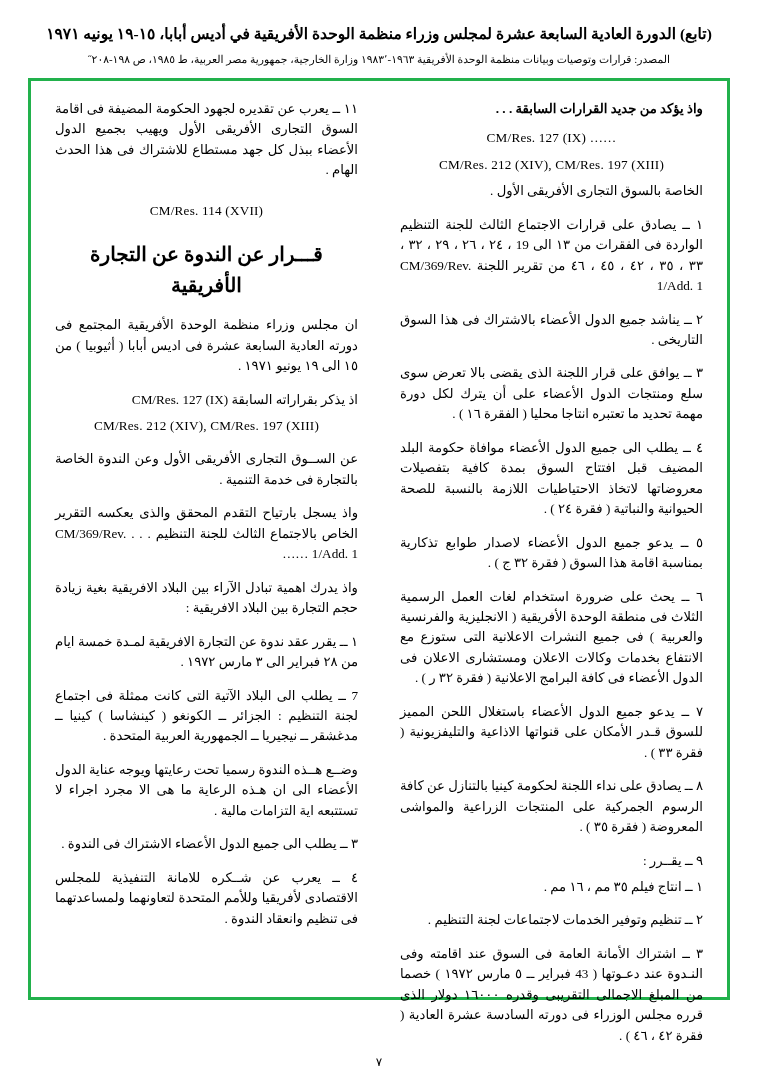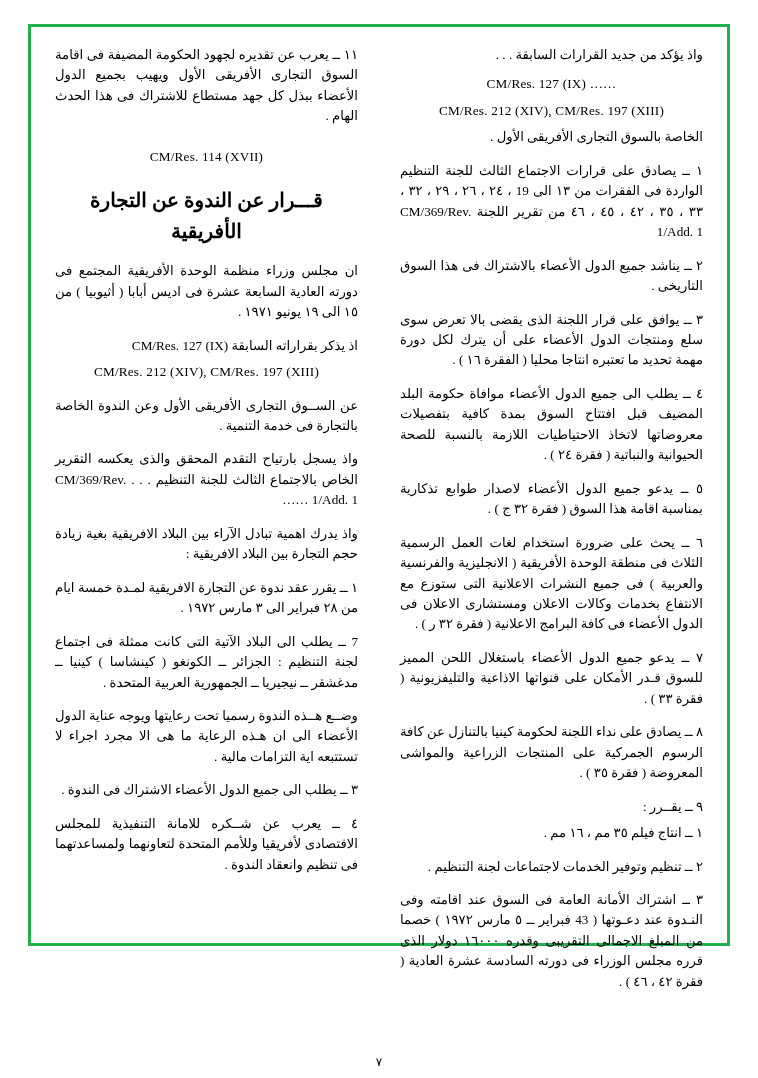--- a/index.html
+++ b/index.html
@@ -60,20 +60,21 @@
   .col p {
     margin: 0 0 13px 0;
     font-size: 13.2px;
     line-height: 1.55;
     text-align: justify;
     text-justify: inter-word;
     direction: rtl;
   }
   .col p.tight {
     margin-bottom: 9px;
+    font-weight: bold;
   }
   .col p.ref {
     text-align: center;
     direction: ltr;
     font-family: "Liberation Serif", serif;
     letter-spacing: 0.2px;
   }
   .col p.center-heading {
     text-align: center;
     font-weight: bold;
@@ -98,20 +99,24 @@
   .mixed {
     direction: rtl;
     unicode-bidi: plaintext;
   }
 </style>
 </head>
 <body>
 
 <div class="page">
 
+  <div class="header">
+    <div class="header-title">(تابع) الدورة العادية السابعة عشرة لمجلس وزراء منظمة الوحدة الأفريقية في أديس أبابا، ١٥-١٩ يونيه ١٩٧١</div>
+    <div class="header-source">المصدر: ‏قرارات وتوصيات وبيانات منظمة الوحدة الأفريقية ١٩٦٣-١٩٨٣٬ وزارة الخارجية، جمهورية مصر العربية، ط ١٩٨٥، ص ١٩٨-٢٠٨˝</div>
+  </div>
 
   <div class="frame">
     <div class="columns">
 
       <div class="col">
         <p class="tight">واذ يؤكد من جديد القرارات السابقة . . .</p>
         <p class="ref small-gap">CM/Res. 127 (IX) ……</p>
         <p class="ref small-gap">CM/Res. 212 (XIV), CM/Res. 197 (XIII)</p>
         <p>الخاصة بالسوق التجارى الأفريقى الأول .</p>
         <p class="mixed">١ ــ يصادق على قرارات الاجتماع الثالث للجنة التنظيم الواردة فى الفقرات من ١٣ الى 19 ، ٢٤ ، ٢٦ ، ٢٩ ، ٣٢ ، ٣٣ ، ٣٥ ، ٤٢ ، ٤٥ ، ٤٦ من تقرير اللجنة CM/369/Rev. 1/Add. 1</p>

